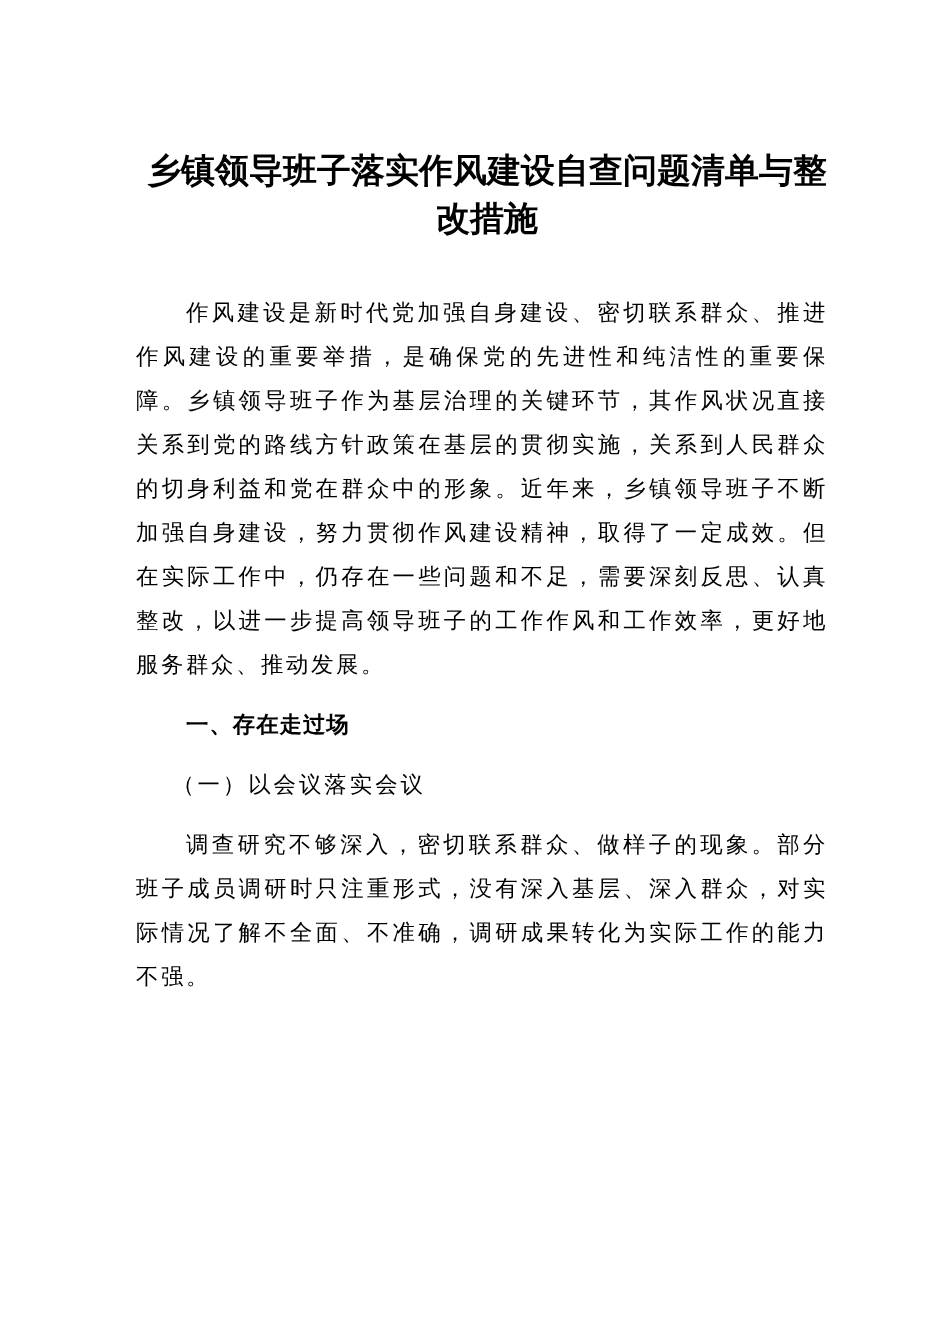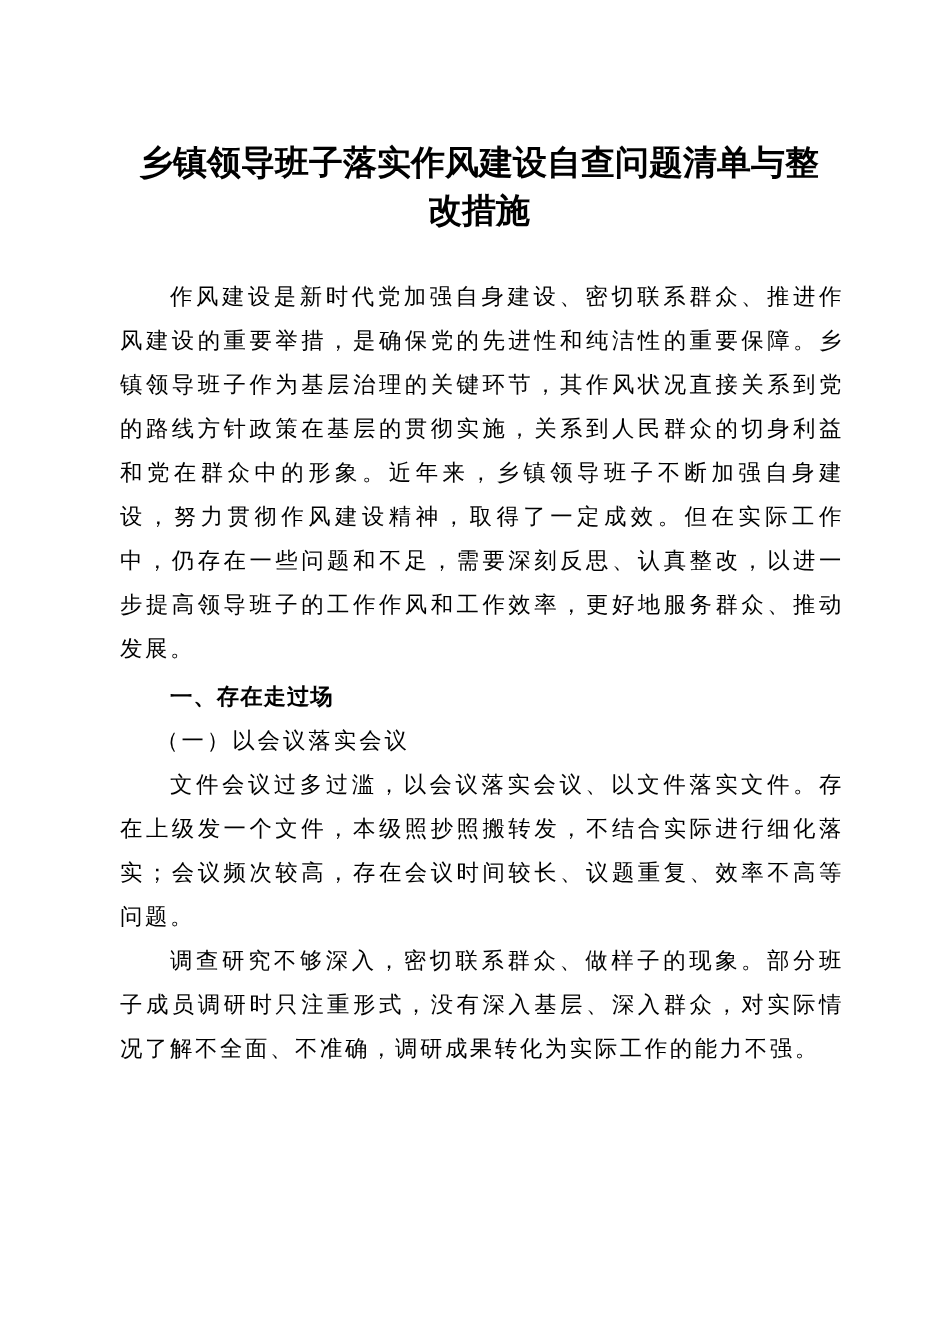--- a/index.html
+++ b/index.html
@@ -20,41 +20,41 @@
       top: 0;
       width: 950px;
       height: 1344px;
       background: #ffffff;
     }
     .title {
       position: absolute;
       left: 100px;
       width: 750px;
       top: 134px;
-      margin: 4px;
+      margin: 12px;
       text-align: center;
       font-family: "DejaVu Serif", "Liberation Serif", serif;
       font-weight: bold;
       font-size: 34px;
       line-height: 48px;
       letter-spacing: 0px;
     }
     .body {
       position: absolute;
       left: 120px;
       width: 724px;
       top: 274px;
       font-family: "DejaVu Sans", "Liberation Sans", sans-serif;
       font-size: 22.4px;
       line-height: 44px;
       letter-spacing: 2.6px;
       text-align: justify;
     }
     .body p {
-      margin: 0;
+      margin: 16px;
       padding: 0;
     }
     .para {
       text-indent: 50px;
     }
     .h1 {
       font-weight: bold;
       text-indent: 50px;
       margin-top: 4px !important;
       letter-spacing: 1px !important;
@@ -80,18 +80,17 @@
     <span>改措施</span>
   </h1>
 
   <div class="body">
     <p class="para">作风建设是新时代党加强自身建设、密切联系群众、推进作风建设的重要举措，是确保党的先进性和纯洁性的重要保障。乡镇领导班子作为基层治理的关键环节，其作风状况直接关系到党的路线方针政策在基层的贯彻实施，关系到人民群众的切身利益和党在群众中的形象。近年来，乡镇领导班子不断加强自身建设，努力贯彻作风建设精神，取得了一定成效。但在实际工作中，仍存在一些问题和不足，需要深刻反思、认真整改，以进一步提高领导班子的工作作风和工作效率，更好地服务群众、推动发展。</p>
 
     <p class="h1">一、存在走过场</p>
 
     <p class="h2">（一）以会议落实会议</p>
 
-    <p class="para">文件会议过多过滥，以会议落实会议、以文件落实文件。存在上级发一个文件，本级照抄照搬转发，不结合实际进行细化落实；会议频次较高，存在会议时间较长、议题重复、效率不高等问题。</p>
 
     <p class="para">调查研究不够深入，密切联系群众、做样子的现象。部分班子成员调研时只注重形式，没有深入基层、深入群众，对实际情况了解不全面、不准确，调研成果转化为实际工作的能力不强。</p>
 
   </div>
 </div>
 
 </body></html>

